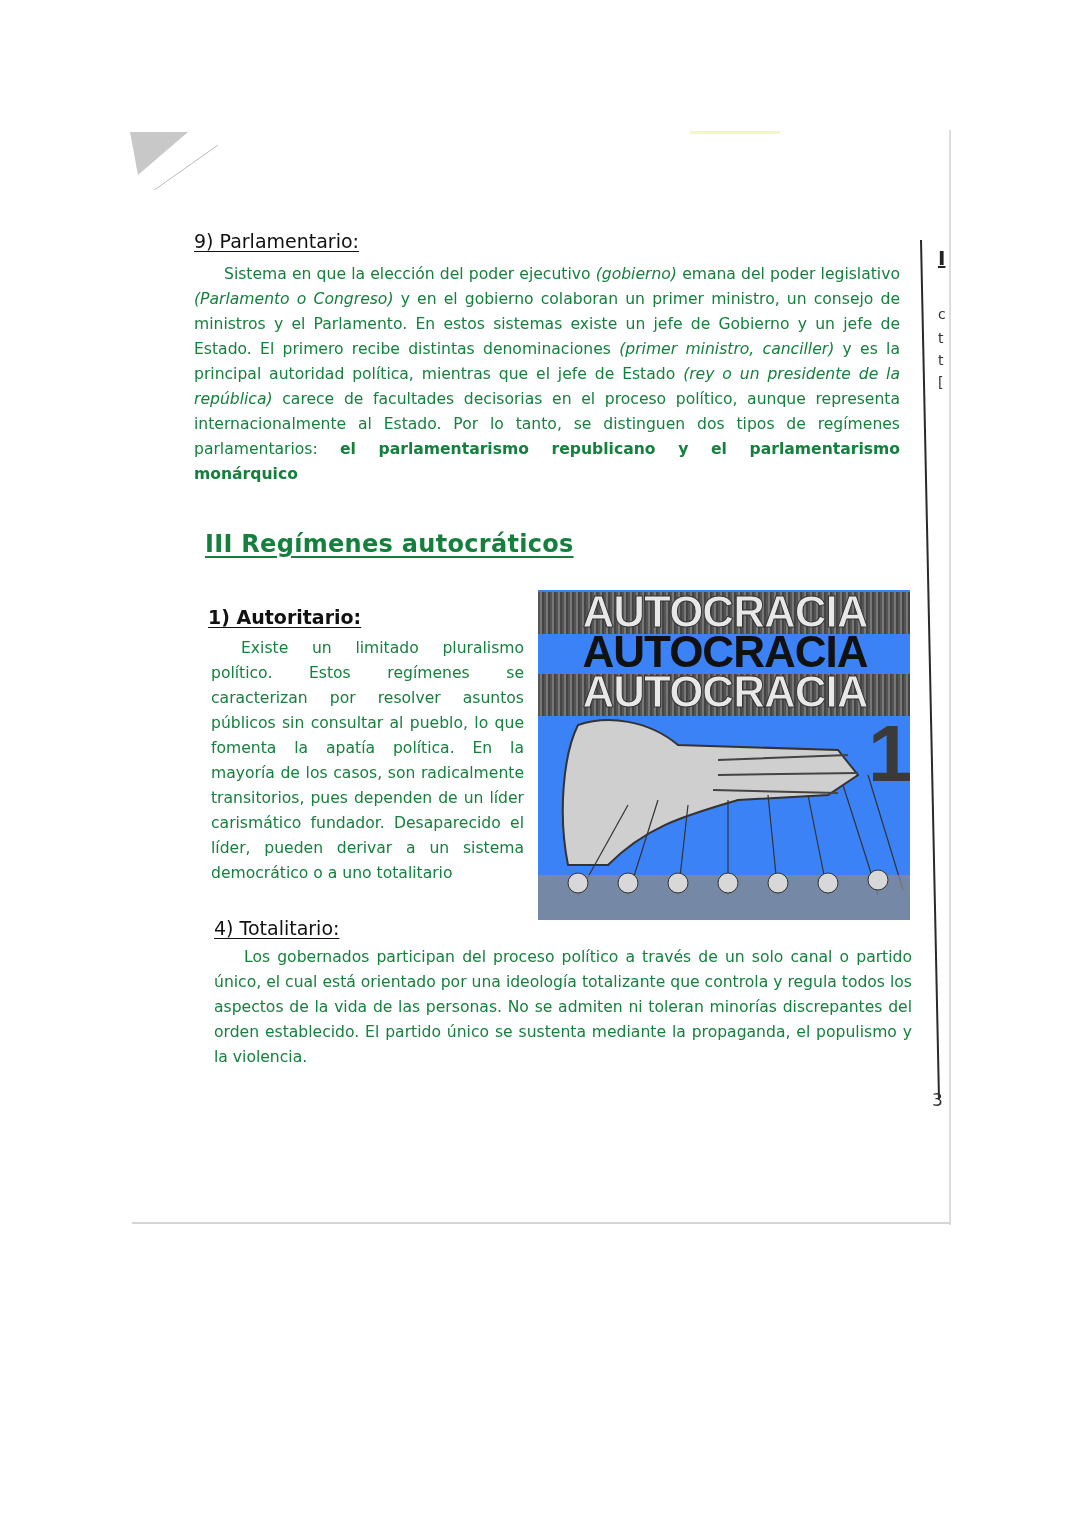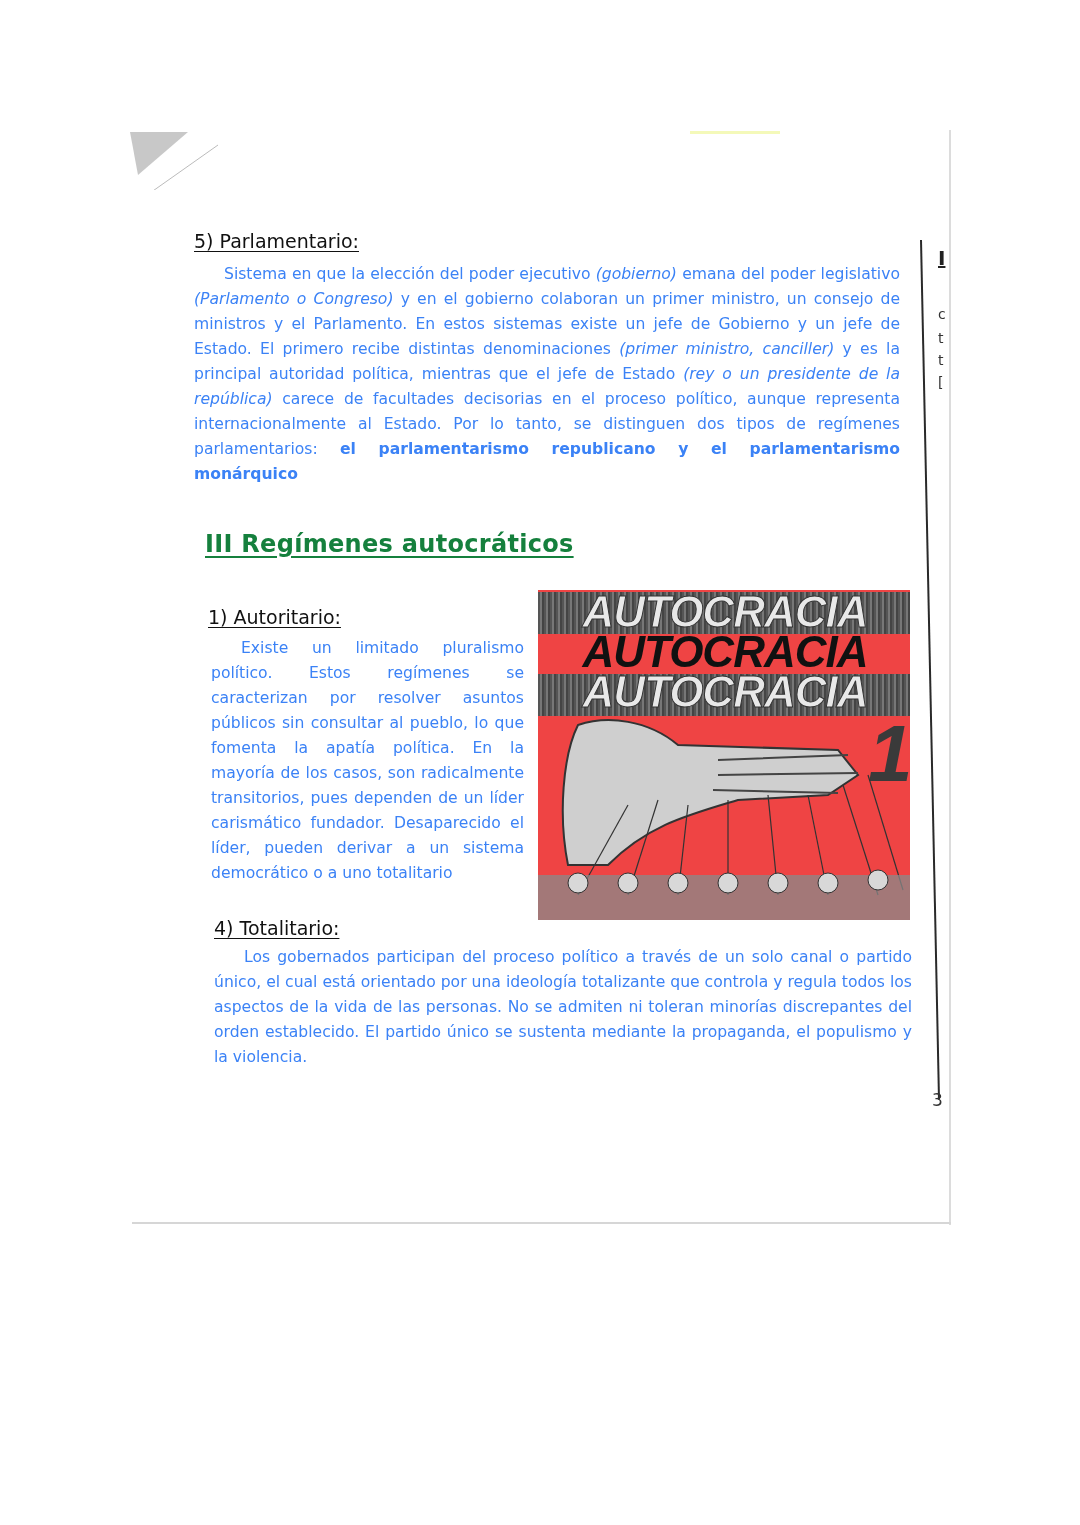--- a/index.html
+++ b/index.html
@@ -11,26 +11,26 @@
     .page-edge-bottom { position: absolute; left: 132px; top: 1222px; width: 819px; height: 2px; background: #d6d6d6; }
     .scan-corner { position: absolute; left: 128px; top: 130px; width: 90px; height: 60px; }
     .highlight-strip { position: absolute; left: 690px; top: 131px; width: 90px; height: 3px; background: #f1f7a8; opacity: .8; }
     .margin-line { position: absolute; left: 920px; top: 240px; width: 2px; height: 860px; background: #2a2a2a; transform: rotate(-1.2deg); transform-origin: top left; }
     .right-cutoff { position: absolute; left: 938px; font-size: 14px; color: #333; }
     .right-I { position: absolute; left: 938px; top: 246px; font-weight: bold; font-size: 20px; text-decoration: underline; color: #222; }
     .page-num { position: absolute; left: 932px; top: 1090px; font-size: 17px; color: #333; }
 
     .h-sub { position: absolute; font-size: 19px; text-decoration: underline; text-underline-offset: 3px; color: #111; }
     .h-main { position: absolute; font-size: 24px; font-weight: bold; text-decoration: underline; text-underline-offset: 4px; color: #15803d; letter-spacing: 0.3px; }
-    .para { position: absolute; font-size: 15.6px; line-height: 25px; text-align: justify; color: #3b82f6; }
+    .para { position: absolute; font-size: 15.6px; line-height: 25px; text-align: justify; color: #15803d; }
     .para .indent { display: inline-block; width: 30px; }
     .para em { font-style: italic; }
     .para b { font-weight: bold; }
 
-    .poster { position: absolute; left: 538px; top: 590px; width: 372px; height: 330px; background: #ef4444; overflow: hidden; font-style: italic; }
+    .poster { position: absolute; left: 538px; top: 590px; width: 372px; height: 330px; background: #3b82f6; overflow: hidden; }
     .poster-band { position: absolute; left: 0; width: 372px; height: 42px; background: repeating-linear-gradient(90deg,#555 0 2px,#777 2px 4px,#444 4px 6px); }
     .poster-word { position: absolute; left: 4px; width: 366px; text-align: center; font-family: "Liberation Sans", sans-serif; font-weight: bold; font-size: 44px; letter-spacing: -1px; line-height: 44px; }
     .w1 { top: 0; color: #e8e8e8; -webkit-text-stroke: 1px #333; }
     .w2 { top: 40px; color: #111; }
     .w3 { top: 80px; color: #e8e8e8; -webkit-text-stroke: 1px #333; }
     .poster-one { position: absolute; left: 330px; top: 118px; font-family: "Liberation Sans", sans-serif; font-weight: bold; font-size: 80px; color: #3a3a3a; }
   </style>
 </head>
 <body>
 
@@ -42,26 +42,26 @@
 </svg>
 <div class="highlight-strip"></div>
 <div class="margin-line"></div>
 
 <div class="right-I">I</div>
 <div class="right-cutoff" style="top:306px">c</div>
 <div class="right-cutoff" style="top:330px">t</div>
 <div class="right-cutoff" style="top:352px">t</div>
 <div class="right-cutoff" style="top:374px">[</div>
 
-<div class="h-sub" style="left:194px; top:230px;">5) Parlamentario:</div>
+<div class="h-sub" style="left:194px; top:230px;">9) Parlamentario:</div>
 <div class="para" style="left:194px; top:262px; width:706px;"><span class="indent"></span><span>Sistema en que la elección del poder ejecutivo </span><em>(gobierno)</em><span> emana del poder legislativo </span><em>(Parlamento o Congreso)</em><span> y en el gobierno colaboran un primer ministro, un consejo de ministros y el Parlamento. En estos sistemas existe un jefe de Gobierno y un jefe de Estado. El primero recibe distintas denominaciones </span><em>(primer ministro, canciller)</em><span> y es la principal autoridad política, mientras que el jefe de Estado </span><em>(rey o un presidente de la república)</em><span> carece de facultades decisorias en el proceso político, aunque representa internacionalmente al Estado. Por lo tanto, se distinguen dos tipos de regímenes parlamentarios: </span><b>el parlamentarismo republicano y el parlamentarismo monárquico</b></div>
 
 <div class="h-main" style="left:205px; top:530px;">III Regímenes autocráticos</div>
 
-<div class="h-sub" style="left:208px; top:606px;">1) Autoritario:</div>
+<div class="h-sub" style="left:208px; top:606px;font-weight:bold;">1) Autoritario:</div>
 <div class="para" style="left:211px; top:636px; width:313px;"><span class="indent"></span><span>Existe un limitado pluralismo político. Estos regímenes se caracterizan por resolver asuntos públicos sin consultar al pueblo, lo que fomenta la apatía política. En la mayoría de los casos, son radicalmente transitorios, pues dependen de un líder carismático fundador. Desaparecido el líder, pueden derivar a un sistema democrático o a uno totalitario</span></div>
 
 <div class="poster">
   <div class="poster-band" style="top:2px"></div>
   <div class="poster-band" style="top:84px"></div>
   <div class="poster-word w1">AUTOCRACIA</div>
   <div class="poster-word w2">AUTOCRACIA</div>
   <div class="poster-word w3">AUTOCRACIA</div>
   <div class="poster-one">1</div>
   <svg style="position:absolute;left:0;top:125px" width="372" height="205" viewBox="0 0 372 205">

